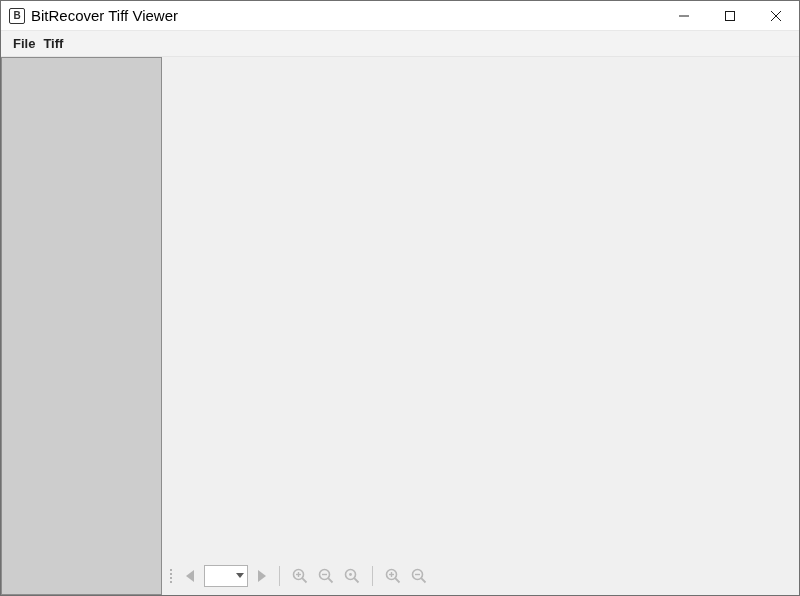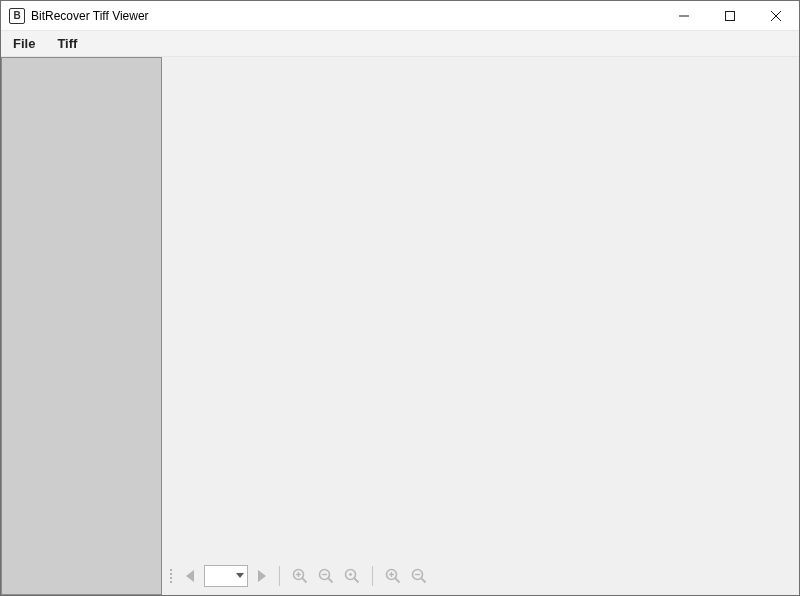--- a/index.html
+++ b/index.html
@@ -1,26 +1,26 @@
 <!DOCTYPE html>
 <html><head>
   <meta charset="utf-8">
   <style>
     * { box-sizing: border-box; margin: 0; padding: 0; }
     html, body { width: 800px; height: 596px; font-family: "Segoe UI", Tahoma, sans-serif; font-size: 12px; background: #ffffff; overflow: hidden; }
     .window { width: 800px; height: 596px; border: 1px solid #6f6f6f; display: flex; flex-direction: column; background: #f0f0f0; }
     
     .titlebar { height: 30px; background: #ffffff; display: flex; align-items: center; border-bottom: 1px solid #e8e8e8; }
     .titlebar .app-icon { width: 16px; height: 16px; margin: 0 6px 0 8px; border: 1.5px solid #323232; border-radius: 2px; display: flex; align-items: center; justify-content: center; font-size: 10px; font-weight: 700; font-family: Arial, sans-serif; color: #323232; line-height: 1; }
-    .titlebar .title { font-size: 12px; color: #000000; }
+    .titlebar .title { font-size: 15px; color: #000000; }
     .titlebar .spacer { flex: 1; }
     .winbtn { width: 46px; height: 30px; display: flex; align-items: center; justify-content: center; color: #1a1a1a; }
     .winbtn svg { display: block; }
     
-    .menubar { height: 26px; background: #f3f3f3; display: flex; align-items: center; padding: 0 8px; gap: 14px; border-bottom: 1px solid #e5e5e5; }
+    .menubar { height: 26px; background: #f3f3f3; display: flex; align-items: center; padding: 0 8px; border-bottom: 1px solid #e5e5e5; }
     .menubar .menu-item { font-size: 13px; color: #222; font-weight: 600; padding: 2px 4px; }
     
     .client { flex: 1; display: flex; background: #f0f0f0; min-height: 0; }
     .sidepanel { width: 161px; background: #cdcdcd; border: 1px solid #8c8c8c; margin: 0 0 0 0; }
     .viewer-area { flex: 1; display: flex; flex-direction: column; min-height: 0; }
     .canvas { flex: 1; background: #f0f0f0; }
     
     .footer-toolbar { height: 34px; display: flex; align-items: center; padding: 0 6px 4px 6px; gap: 4px; background: #f0f0f0; }
     .gripper { display: flex; flex-direction: column; gap: 2px; margin-right: 4px; padding: 0 2px; }
     .gripper span { width: 2px; height: 2px; background: #9d9d9d; border-radius: 50%; }

